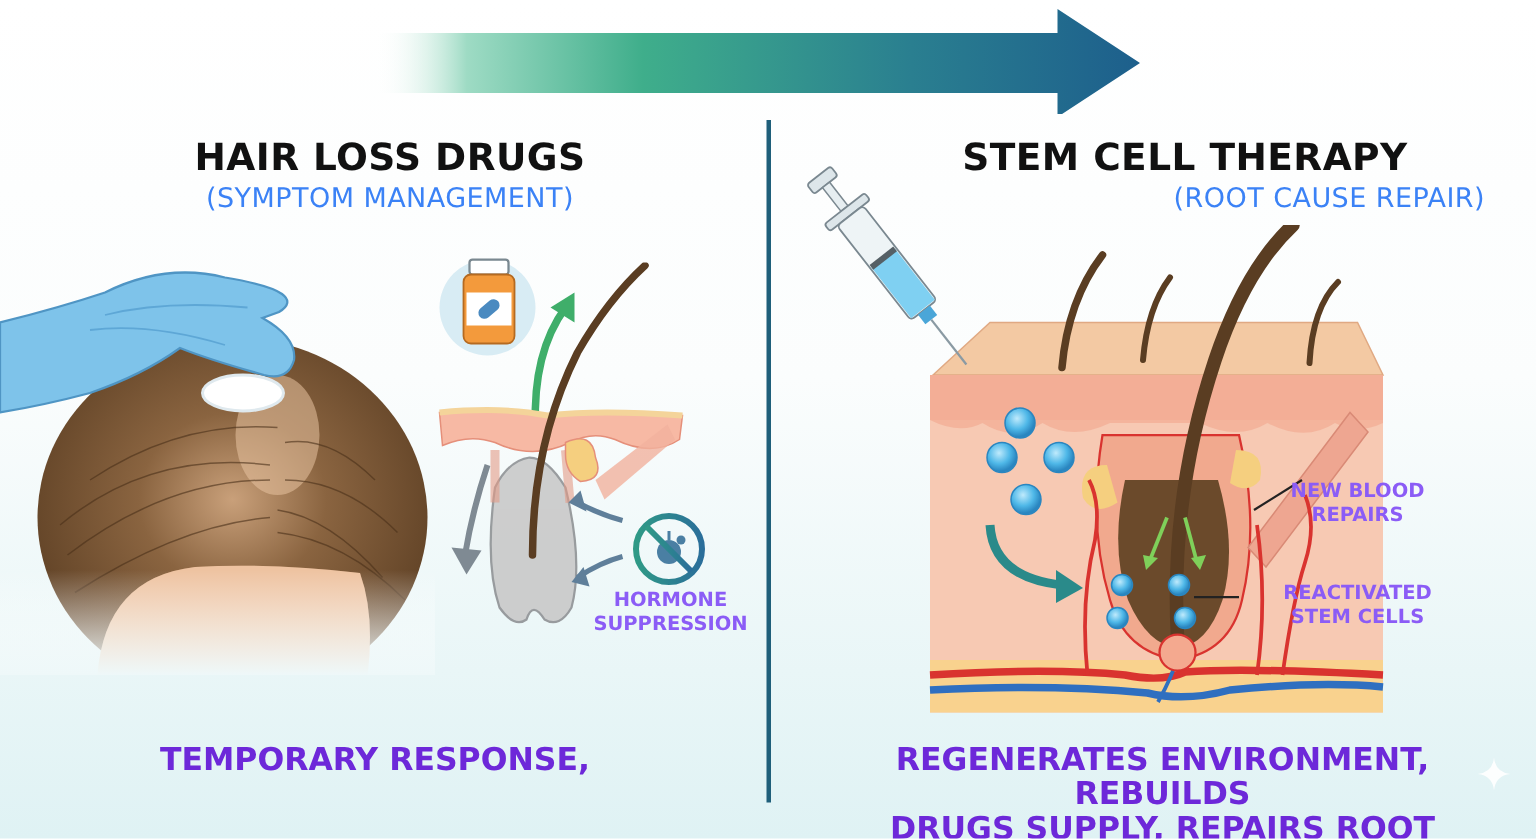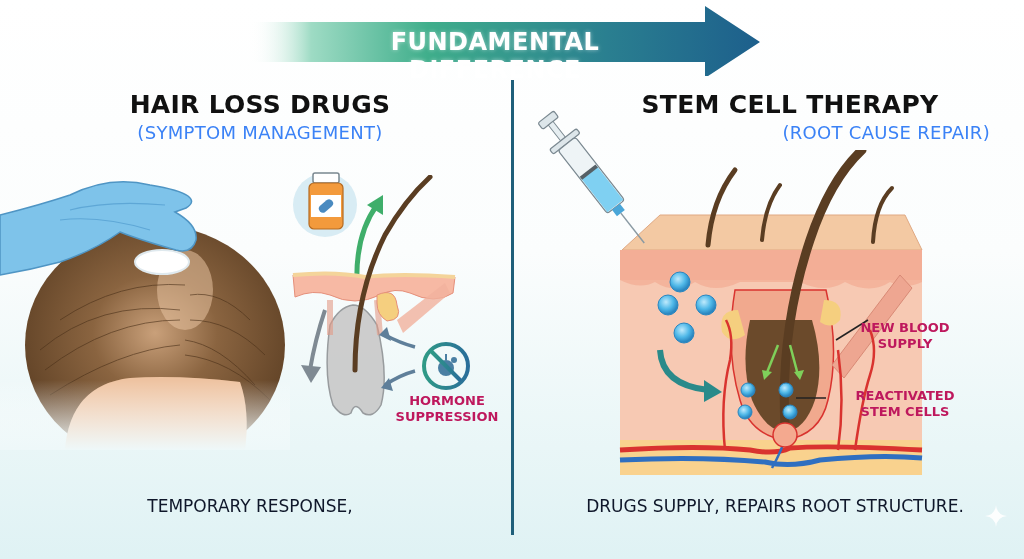--- a/index.html
+++ b/index.html
@@ -30,26 +30,26 @@
     .panel-sub {
       position: absolute; text-align: center; color: #3b82f6;
       font-size: 18px; letter-spacing: 0.3px;
     }
     .left-title { left: 60px; top: 90px; width: 400px; }
     .left-sub { left: 60px; top: 122px; width: 400px; }
     .right-title { left: 590px; top: 90px; width: 400px; }
     .right-sub { left: 590px; top: 122px; width: 400px; text-align: right; }
     .illus { position: absolute; }
     .label {
-      position: absolute; font-weight: bold; font-size: 13px; color: #be185d;
+      position: absolute; font-weight: bold; font-size: 13px; color: #8b5cf6;
       text-align: center; line-height: 16px;
     }
     .caption {
-      position: absolute; font-weight: normal; font-size: 17px; line-height: 23px;
-      color: #0f172a; text-align: center;
+      position: absolute; font-weight: bold; font-size: 21px; line-height: 23px;
+      color: #6d28d9; text-align: center;
     }
     .left-caption { left: 100px; top: 495px; width: 300px; }
     .right-caption { left: 540px; top: 495px; width: 470px; }
     .sparkle {
       position: absolute; left: 985px; top: 505px; width: 22px; height: 22px;
     }
   </style>
 </head>
 <body>
 
@@ -59,21 +59,20 @@
       <linearGradient id="bg" x1="0" x2="1" y1="0" y2="0">
         <stop offset="0" stop-color="#ffffff" stop-opacity="0"></stop>
         <stop offset="0.12" stop-color="#9edbc4"></stop>
         <stop offset="0.35" stop-color="#3fae8b"></stop>
         <stop offset="0.7" stop-color="#2a7f90"></stop>
         <stop offset="1" stop-color="#1d5f8c"></stop>
       </linearGradient>
     </defs>
     <path d="M0 18 H455 V2 L510 38 L455 74 V58 H0 Z" fill="url(#bg)"></path>
   </svg>
-  <div class="banner-text">FUNDAMENTAL DIFFERENCE</div>
 </div>
 
 <div class="divider"></div>
 
 <div class="panel-title left-title">HAIR LOSS DRUGS</div>
 <div class="panel-sub left-sub">(SYMPTOM MANAGEMENT)</div>
 
 <svg class="illus" style="left:0;top:170px" width="290" height="280" viewBox="0 0 290 280">
   <defs>
     <radialGradient id="hairG" cx="0.5" cy="0.45" r="0.6">
@@ -242,26 +241,27 @@
     <rect x="54" y="34" width="22" height="80" rx="3" fill="#eef4f6" stroke="#7a8890" stroke-width="1.2"></rect>
     <rect x="55" y="70" width="20" height="43" fill="#7fd0f2"></rect>
     <rect x="55" y="68" width="20" height="4" fill="#556066"></rect>
     <rect x="60" y="114" width="10" height="8" fill="#4aa6d8"></rect>
     <line x1="65" y1="122" x2="65" y2="160" stroke="#8a9aa3" stroke-width="1.5"></line>
   </g>
 </svg>
 
 <div class="label" style="left:850px;top:320px;width:110px">
   <div>NEW BLOOD</div>
-  <div>SUPPLY</div>
+  <div>REPAIRS</div>
 </div>
 <div class="label" style="left:830px;top:388px;width:150px">
   <div>REACTIVATED</div>
   <div>STEM CELLS</div>
 </div>
 
 <div class="caption right-caption">
+  <div>REGENERATES ENVIRONMENT, REBUILDS</div>
   <div>DRUGS SUPPLY, REPAIRS ROOT STRUCTURE.</div>
 </div>
 
 <svg class="sparkle" viewBox="0 0 22 22">
   <path d="M11 0 Q12 10 22 11 Q12 12 11 22 Q10 12 0 11 Q10 10 11 0 Z" fill="#ffffff" opacity="0.9"></path>
 </svg>
 
 </body></html>

